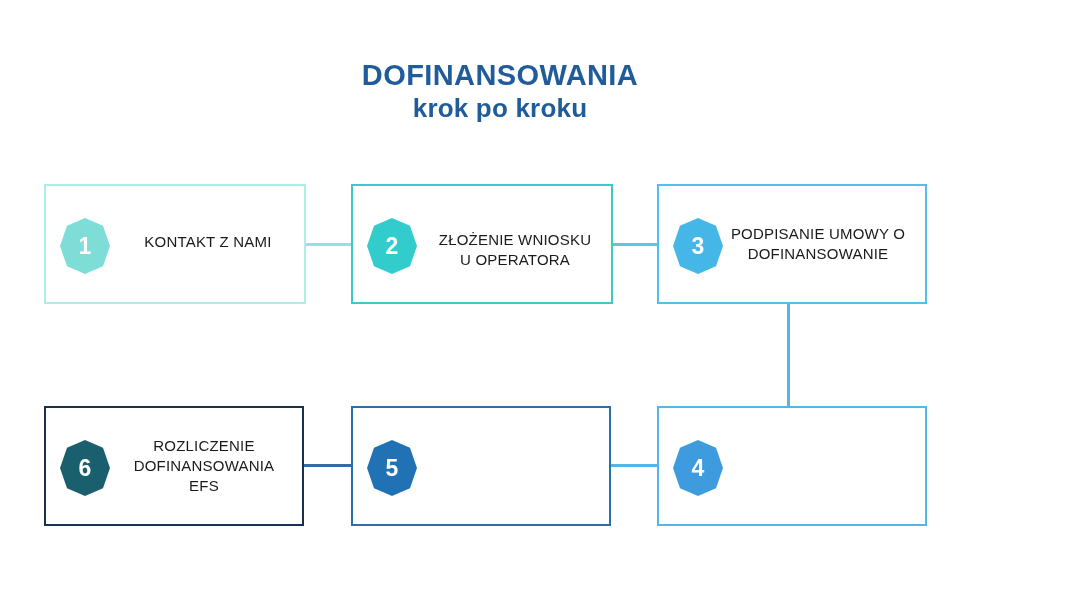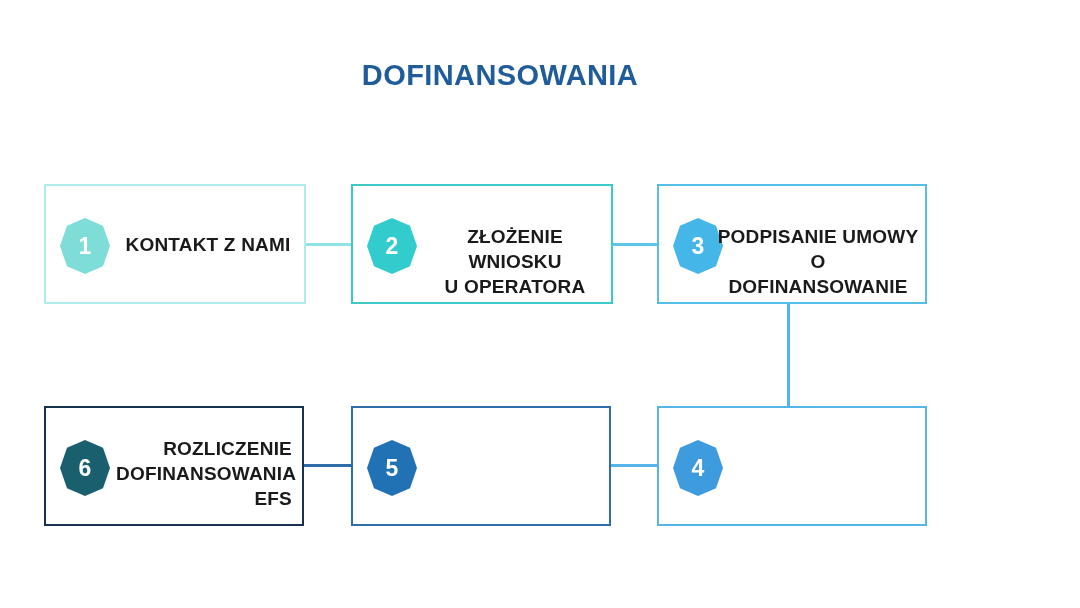--- a/index.html
+++ b/index.html
@@ -70,60 +70,61 @@
   .badge-num {
     color: #ffffff;
     font-size: 23px;
     font-weight: bold;
     line-height: 1;
   }
 
   .step-label {
     position: absolute;
     color: #1a1a1a;
-    font-size: 19px;
-    font-weight: bold;
+    font-size: 15px;
+    font-weight: normal;
     line-height: 1.32;
     letter-spacing: 0.2px;
     text-align: center;
     white-space: pre-line;
   }
 
   
   .connector {
     position: absolute;
   }
 </style>
 </head>
 <body>
 
 <div id="canvas">
 
   <div class="title-block">
     <div class="title-line-1">DOFINANSOWANIA</div>
+    <div class="title-line-2">krok po kroku</div>
   </div>
 
   <div class="connector" style="left:305px; top:243px; width:50px; height:3px; background:#8FE3E8;"></div>
   <div class="connector" style="left:612px; top:243px; width:50px; height:3px; background:#5BC6E8;"></div>
   <div class="connector" style="left:787px; top:300px; width:3px; height:110px; background:#55B4E8;"></div>
   <div class="connector" style="left:610px; top:464px; width:52px; height:3px; background:#55B4E8;"></div>
   <div class="connector" style="left:303px; top:464px; width:52px; height:3px; background:#2E6DA8;"></div>
 
   <div class="step-box" style="left:44px; top:184px; width:262px; height:120px; border:2px solid #AEEDE9;">
     <div class="badge" style="left:14px; top:32px; background:#7FDDD8;">
       <span class="badge-num">1</span>
     </div>
     <div class="step-label" style="left:74px; top:46px; width:176px;">KONTAKT Z NAMI</div>
   </div>
 
   <div class="step-box" style="left:351px; top:184px; width:262px; height:120px; border:2px solid #3FC8C8;">
     <div class="badge" style="left:14px; top:32px; background:#33CCCC;">
       <span class="badge-num">2</span>
     </div>
-    <div class="step-label" style="left:70px; top:38px; width:184px;">ZŁOŻENIE WNIOSKU
+    <div class="step-label" style="left:70px; top:44px; width:184px;">ZŁOŻENIE WNIOSKU
 U OPERATORA</div>
   </div>
 
   <div class="step-box" style="left:657px; top:184px; width:270px; height:120px; border:2px solid #55BDEA;">
     <div class="badge" style="left:14px; top:32px; background:#45B6E8;">
       <span class="badge-num">3</span>
     </div>
     <div class="step-label" style="left:56px; top:38px; width:206px;text-align:center;">PODPISANIE UMOWY O
 DOFINANSOWANIE</div>
   </div>
@@ -137,18 +138,18 @@
   <div class="step-box" style="left:351px; top:406px; width:260px; height:120px; border:2px solid #2E6DA8;">
     <div class="badge" style="left:14px; top:32px; background:#2171B5;">
       <span class="badge-num">5</span>
     </div>
   </div>
 
   <div class="step-box" style="left:44px; top:406px; width:260px; height:120px; border:2px solid #17324F;">
     <div class="badge" style="left:14px; top:32px; background:#1A5F6E;">
       <span class="badge-num">6</span>
     </div>
-    <div class="step-label" style="left:70px; top:28px; width:176px;text-align:right;">ROZLICZENIE
+    <div class="step-label" style="left:70px; top:28px; width:176px;">ROZLICZENIE
 DOFINANSOWANIA
 EFS</div>
   </div>
 
 </div>
 
 </body></html>

